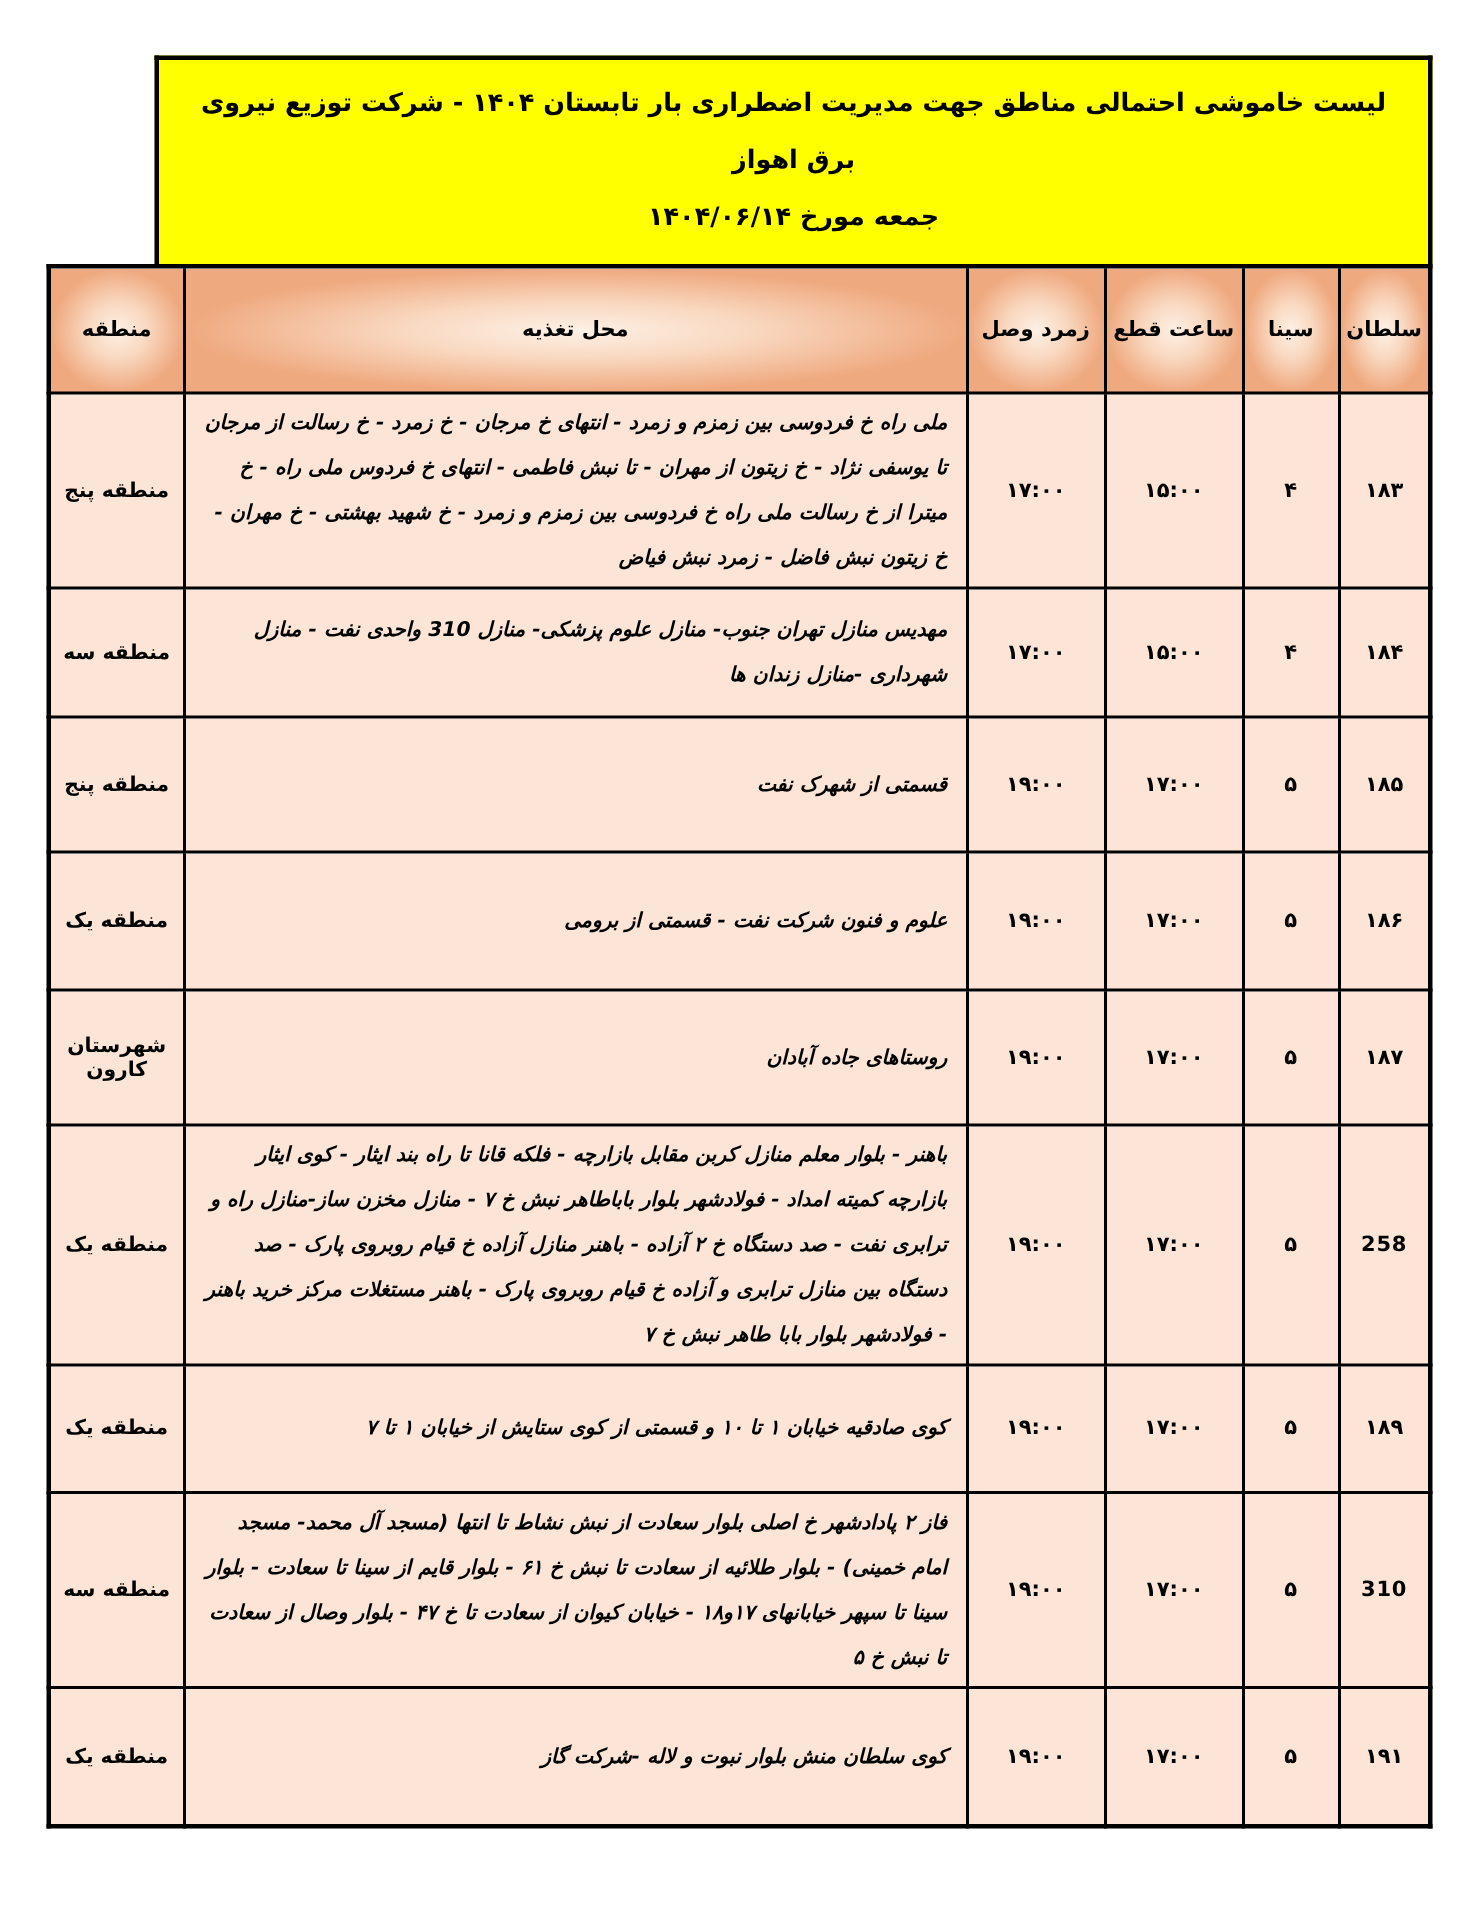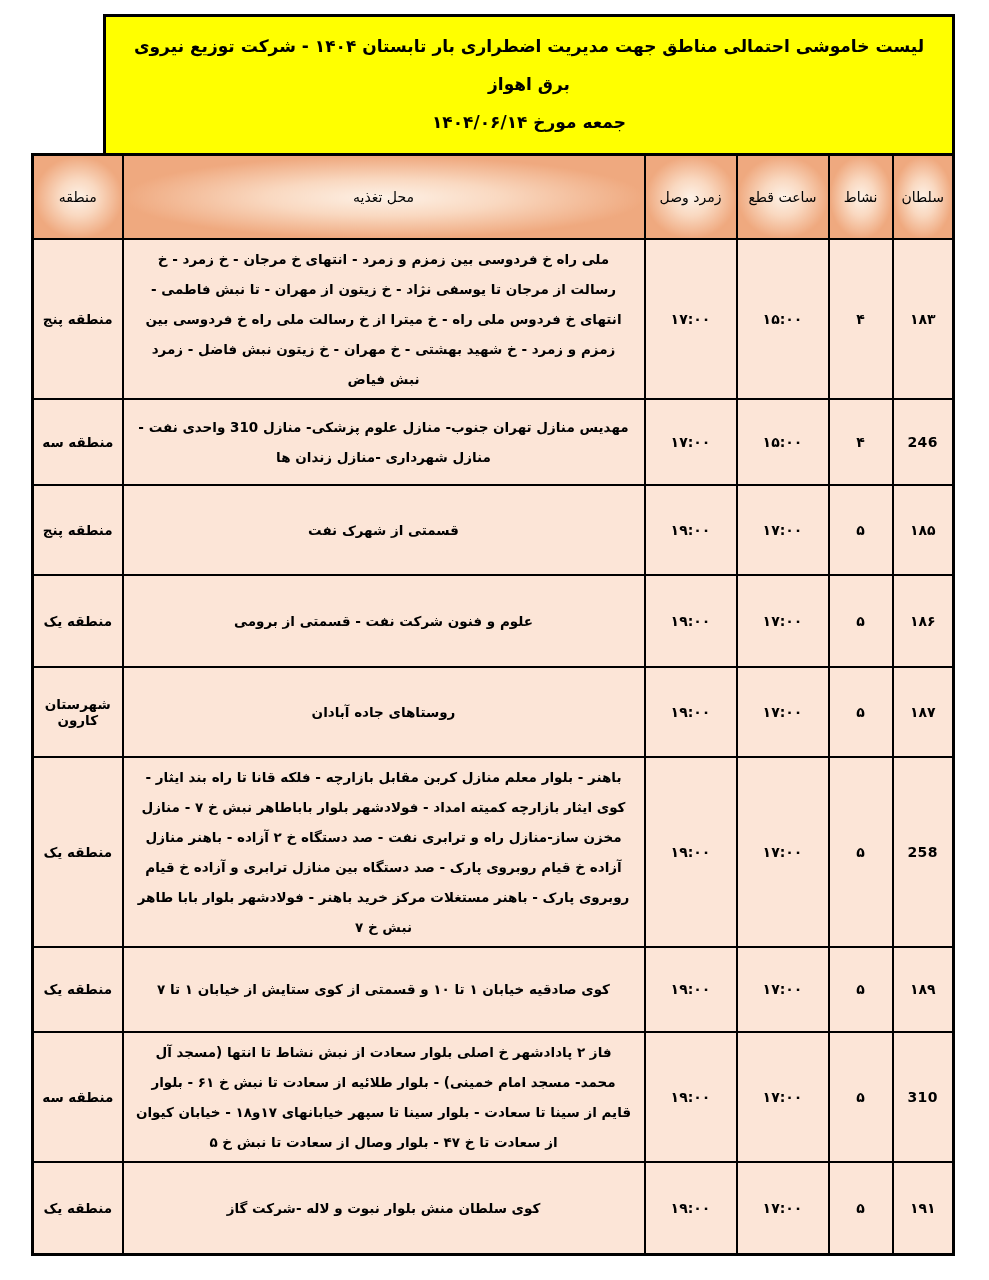--- a/index.html
+++ b/index.html
@@ -7,21 +7,21 @@
   body {
     width: 989px;
     height: 1280px;
     background: #ffffff;
     font-family: "DejaVu Sans", sans-serif;
     direction: rtl;
     position: relative;
   }
   .sheet {
     position: absolute;
-    top: 14px;
+    top: 37px;
     right: 34px;
     width: 852px;
   }
   .title-banner {
     background: #ffff00;
     border: 3px solid #000000;
     border-bottom: none;
     text-align: center;
     font-weight: bold;
     font-size: 17px;
@@ -39,34 +39,35 @@
   table.outage-table td, table.outage-table th {
     border: 2px solid #000000;
     vertical-align: middle;
     text-align: center;
     color: #000000;
     overflow: hidden;
   }
   table.outage-table { border: 3px solid #000000; }
   th.hdr {
     background: radial-gradient(ellipse closest-side, #fdf1e6 0%, #f9d8c0 45%, #efa97f 100%);
-    font-weight: normal;
+    font-weight: bold;
     font-size: 14px;
     height: 84px;
   }
   td.cell {
     background: #fce5d7;
     font-weight: bold;
     font-size: 13.5px;
   }
   td.cell.num { font-size: 14px; letter-spacing: 0.5px; }
   td.cell.loc {
     padding: 4px 12px;
     line-height: 30px;
-    text-align: center;
+    text-align: right;
+    font-style: italic;
   }
   td.cell.region { font-size: 13.5px; padding: 2px 4px; }
   
   col.c-radif   { width: 61px; }
   col.c-block   { width: 64px; }
   col.c-cut     { width: 92px; }
   col.c-rec     { width: 92px; }
   col.c-loc     { width: 522px; }
   col.c-region  { width: 90px; }
 </style>
@@ -85,38 +86,38 @@
       <col class="c-radif">
         <col class="c-block">
         <col class="c-cut">
         <col class="c-rec">
         <col class="c-loc">
         <col class="c-region">
     </colgroup>
     <thead>
       <tr>
         <th class="hdr">سلطان</th>
-        <th class="hdr">نشاط</th>
+        <th class="hdr">سینا</th>
         <th class="hdr">ساعت قطع</th>
         <th class="hdr">زمرد وصل</th>
         <th class="hdr">محل تغذیه</th>
         <th class="hdr">منطقه</th>
       </tr>
     </thead>
     <tbody>
       <tr style="height:123px;">
         <td class="cell num">۱۸۳</td>
         <td class="cell num">۴</td>
         <td class="cell num">۱۵:۰۰</td>
         <td class="cell num">۱۷:۰۰</td>
         <td class="cell loc">ملی راه خ فردوسی بین زمزم و زمرد - انتهای خ مرجان - خ زمرد - خ رسالت از مرجان تا یوسفی نژاد - خ زیتون از مهران - تا نبش فاطمی - انتهای خ فردوس ملی راه - خ میترا از خ رسالت ملی راه خ فردوسی بین زمزم و زمرد - خ شهید بهشتی - خ مهران - خ زیتون نبش فاضل - زمرد نبش فیاض</td>
         <td class="cell region">منطقه پنج</td>
       </tr>
       <tr style="height:86px;">
-        <td class="cell num">246</td>
+        <td class="cell num">۱۸۴</td>
         <td class="cell num">۴</td>
         <td class="cell num">۱۵:۰۰</td>
         <td class="cell num">۱۷:۰۰</td>
         <td class="cell loc">مهدیس منازل تهران جنوب- منازل علوم پزشکی- منازل 310 واحدی نفت - منازل شهرداری -منازل زندان ها</td>
         <td class="cell region">منطقه سه</td>
       </tr>
       <tr style="height:90px;">
         <td class="cell num">۱۸۵</td>
         <td class="cell num">۵</td>
         <td class="cell num">۱۷:۰۰</td>

